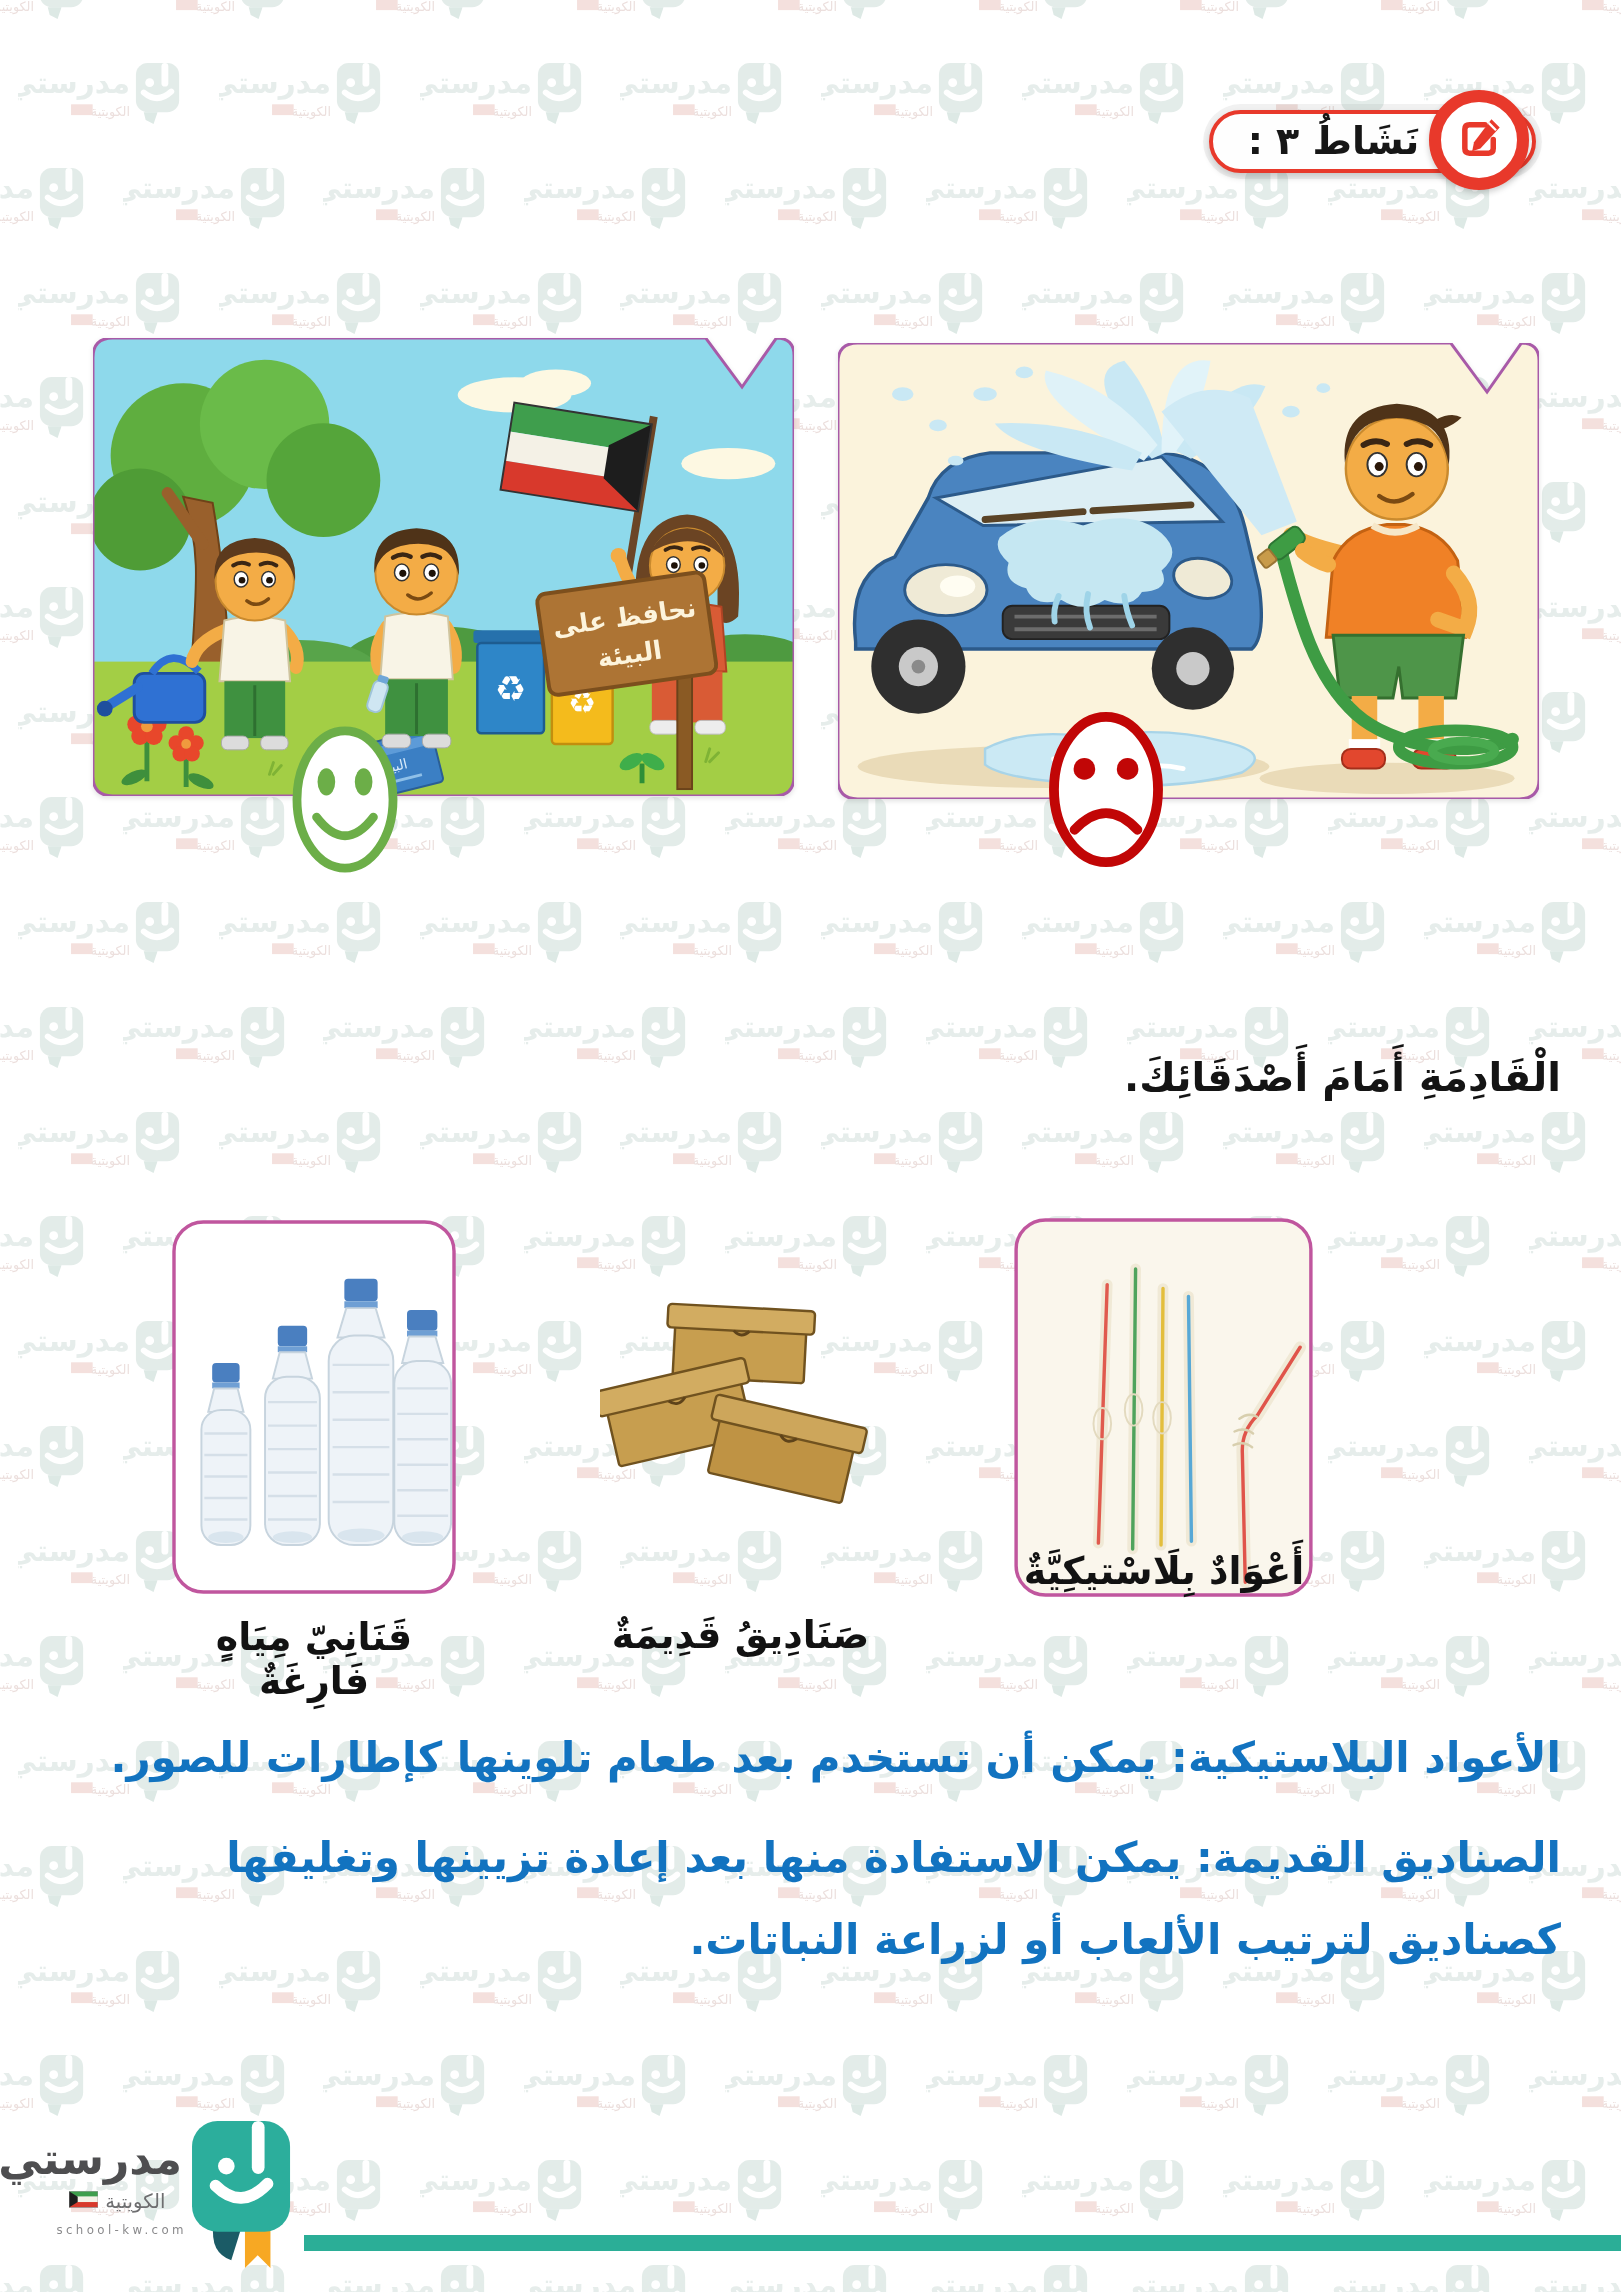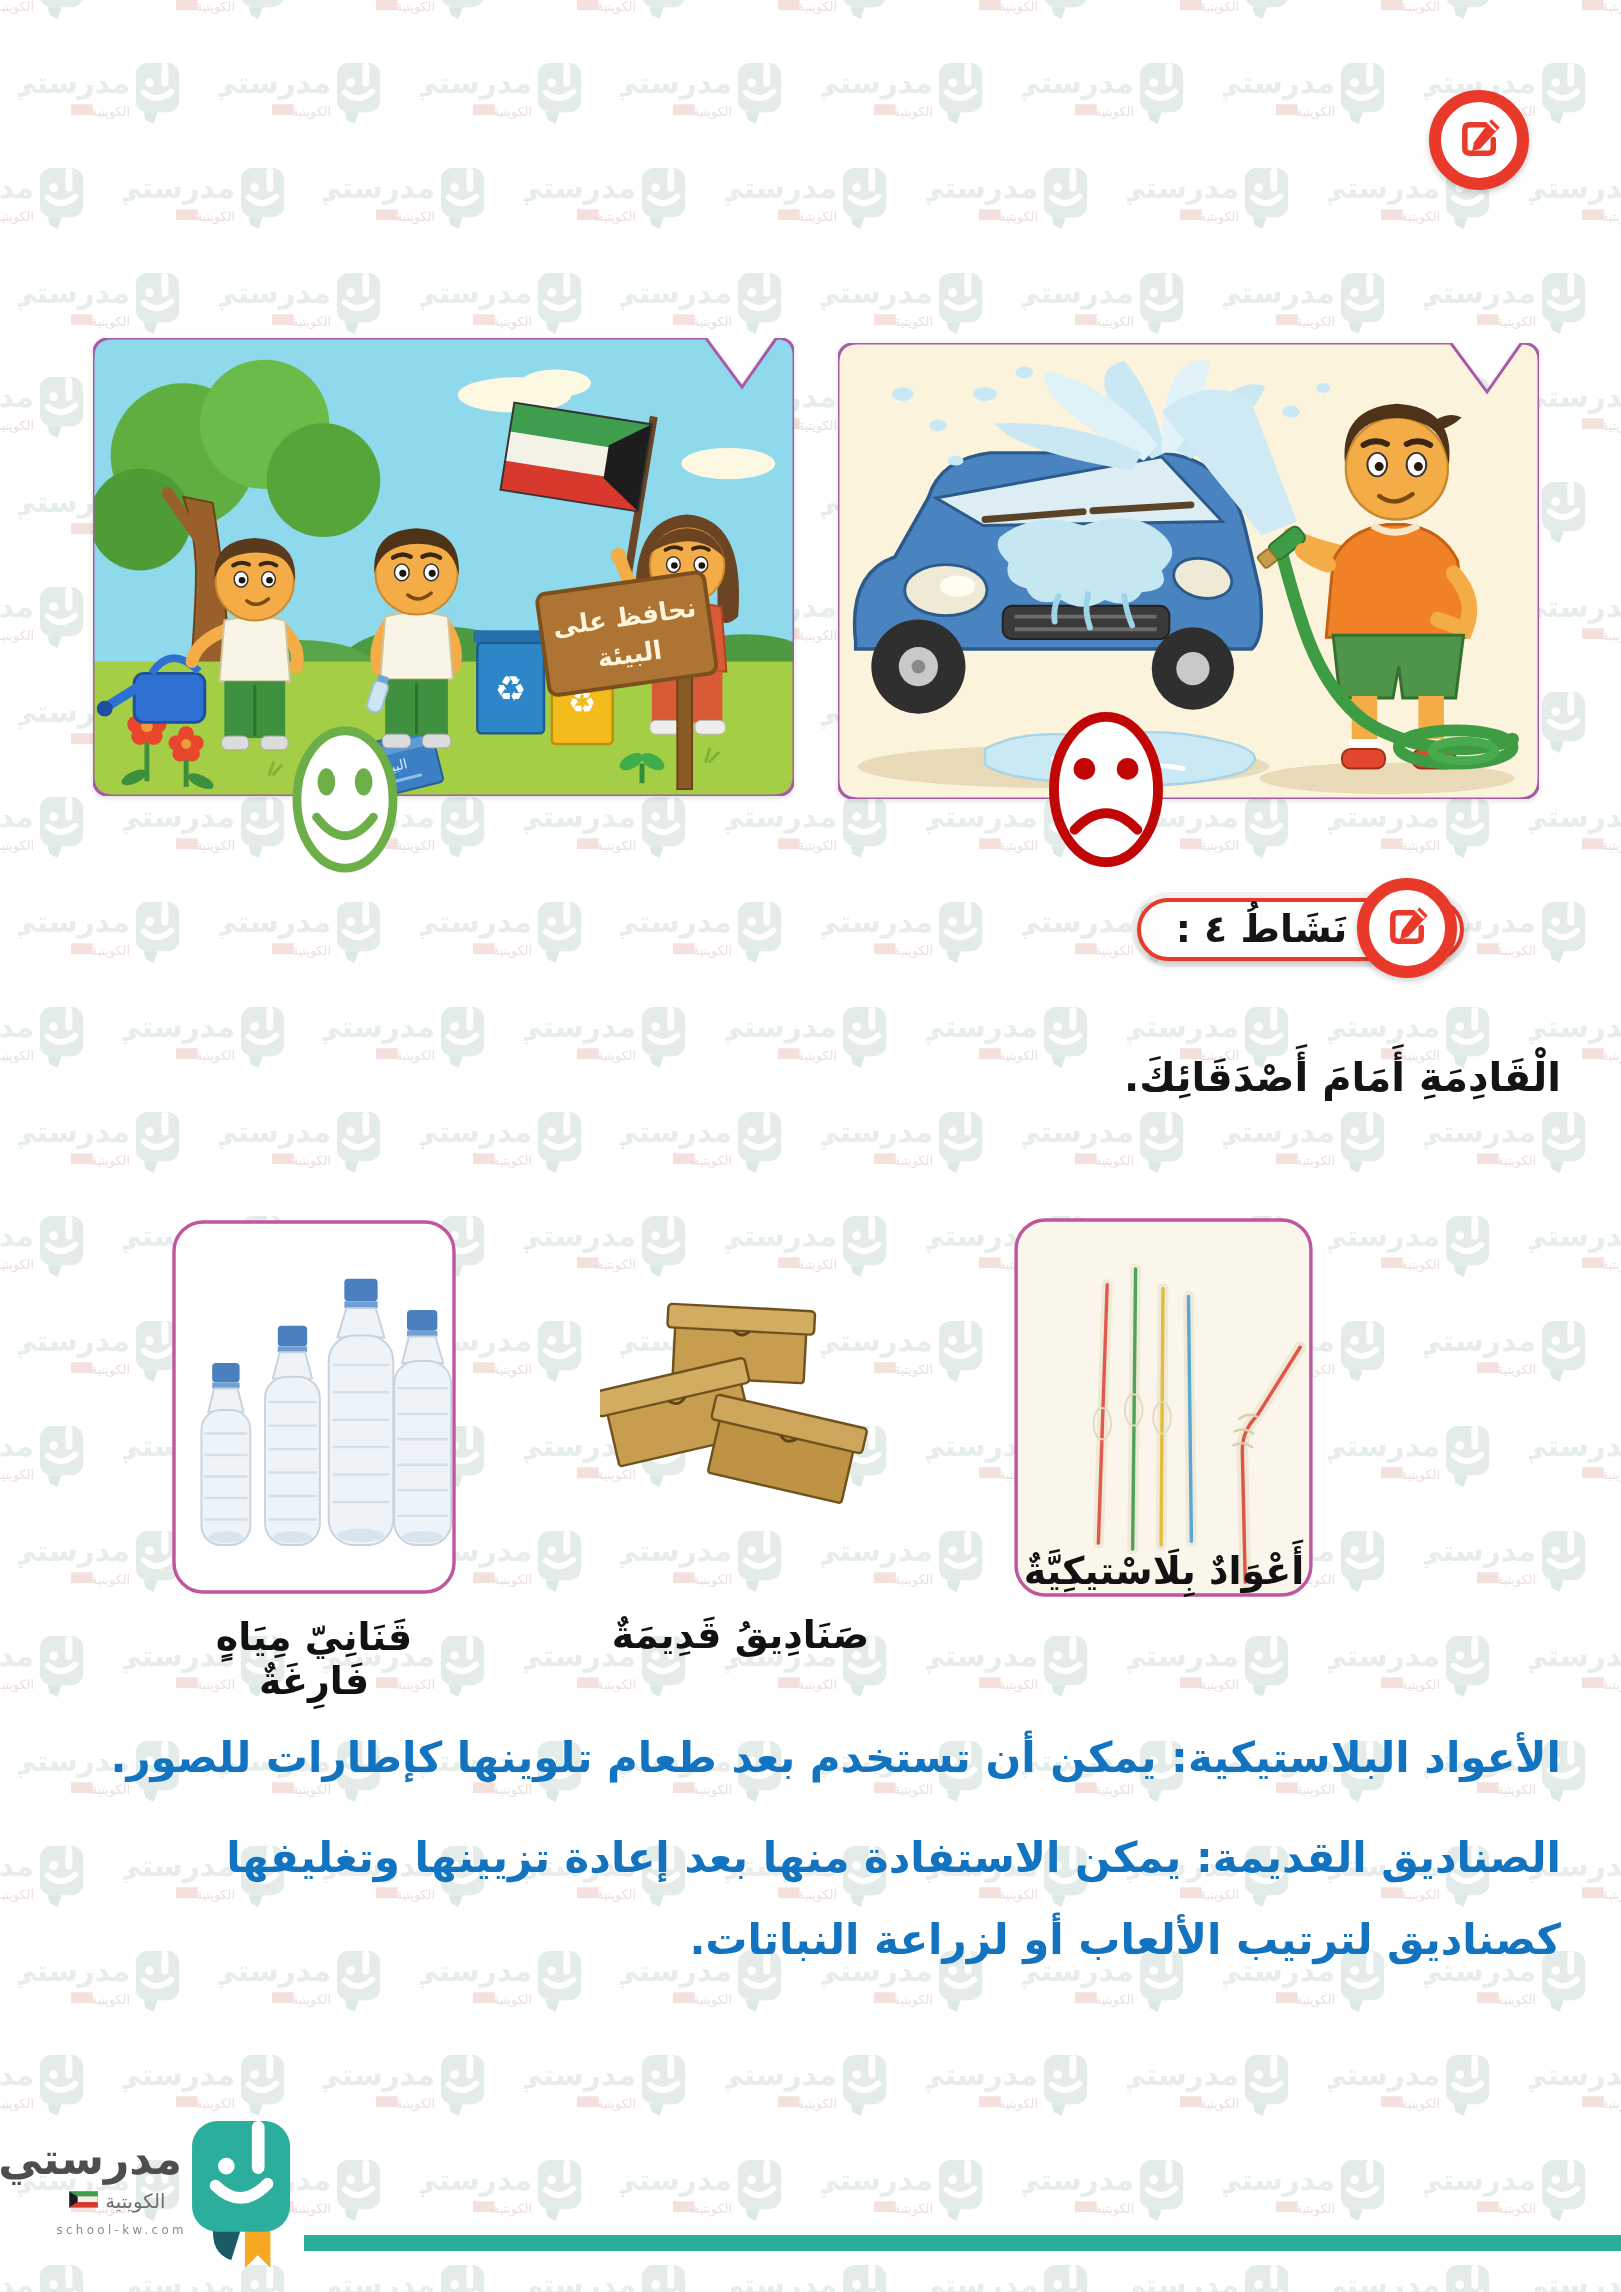--- a/index.html
+++ b/index.html
@@ -2006,20 +2006,23 @@
           <polygon points="128,52 142,52 138,64 130,60" fill="#dde9e5"></polygon>
           <text x="114" y="33" font-size="30" font-weight="bold" fill="#e6edeb" text-anchor="end">مدرستي</text>
           <rect x="54" y="44" width="22" height="11" fill="#f4e0dd"></rect>
           <text x="114" y="56" font-size="13" fill="#ecdfdd" text-anchor="end">الكويتية</text>
         </svg></div>
     </div>
 
   <div class="content">
 
     <div class="badge" style="left:1209px;top:92px;">
+      <div class="badge-pill">
+        <span class="badge-label">نَشَاطُ ٣ :</span>
+      </div>
       <div class="badge-circle">
         <span>
           <svg width="55" height="55" viewBox="0 0 60 60">
             <path d="M36 15 H19 Q14 15 14 20 V41 Q14 46 19 46 H40 Q45 46 45 41 V31" fill="none" stroke="#e8392b" stroke-width="6" stroke-linecap="round"></path>
             <polygon points="43,9 52,18 31,41 22,44 24,34" fill="#e8392b"></polygon>
             <line x1="40" y1="13" x2="48" y2="21" stroke="#fff" stroke-width="2.5"></line>
           </svg>
         </span>
       </div>
     </div>
@@ -2277,34 +2280,20 @@
       <path d="M27 94 Q56 132 85 94" fill="none" stroke="#6cae48" stroke-width="9" stroke-linecap="round"></path>
     </svg>
 
     <svg class="abs" style="left:1045px;top:708px;" width="122" height="163" viewBox="0 0 124 166">
       <ellipse cx="62" cy="83" rx="53" ry="74" fill="#ffffff" stroke="#c10606" stroke-width="10"></ellipse>
       <circle cx="40" cy="62" r="11" fill="#c10606"></circle>
       <circle cx="84" cy="62" r="11" fill="#c10606"></circle>
       <path d="M30 124 Q62 90 94 124" fill="none" stroke="#c10606" stroke-width="10" stroke-linecap="round"></path>
     </svg>
 
-    <div class="badge" style="left:1137px;top:880px;">
-      <div class="badge-pill">
-        <span class="badge-label">نَشَاطُ ٤ :</span>
-      </div>
-      <div class="badge-circle">
-        <span>
-          <svg width="55" height="55" viewBox="0 0 60 60">
-            <path d="M36 15 H19 Q14 15 14 20 V41 Q14 46 19 46 H40 Q45 46 45 41 V31" fill="none" stroke="#e8392b" stroke-width="6" stroke-linecap="round"></path>
-            <polygon points="43,9 52,18 31,41 22,44 24,34" fill="#e8392b"></polygon>
-            <line x1="40" y1="13" x2="48" y2="21" stroke="#fff" stroke-width="2.5"></line>
-          </svg>
-        </span>
-      </div>
-    </div>
 
     <div class="instructions">
       <div>الْقَادِمَةِ أَمَامَ أَصْدَقَائِكَ.</div>
     </div>
 
     <svg class="abs" style="left:172px;top:1220px;" width="284" height="374" viewBox="0 0 290 382">
       <rect x="2" y="2" width="286" height="378" rx="30" fill="#ffffff" stroke="#c0569e" stroke-width="3.5"></rect>
       <g>
 
         <g>

